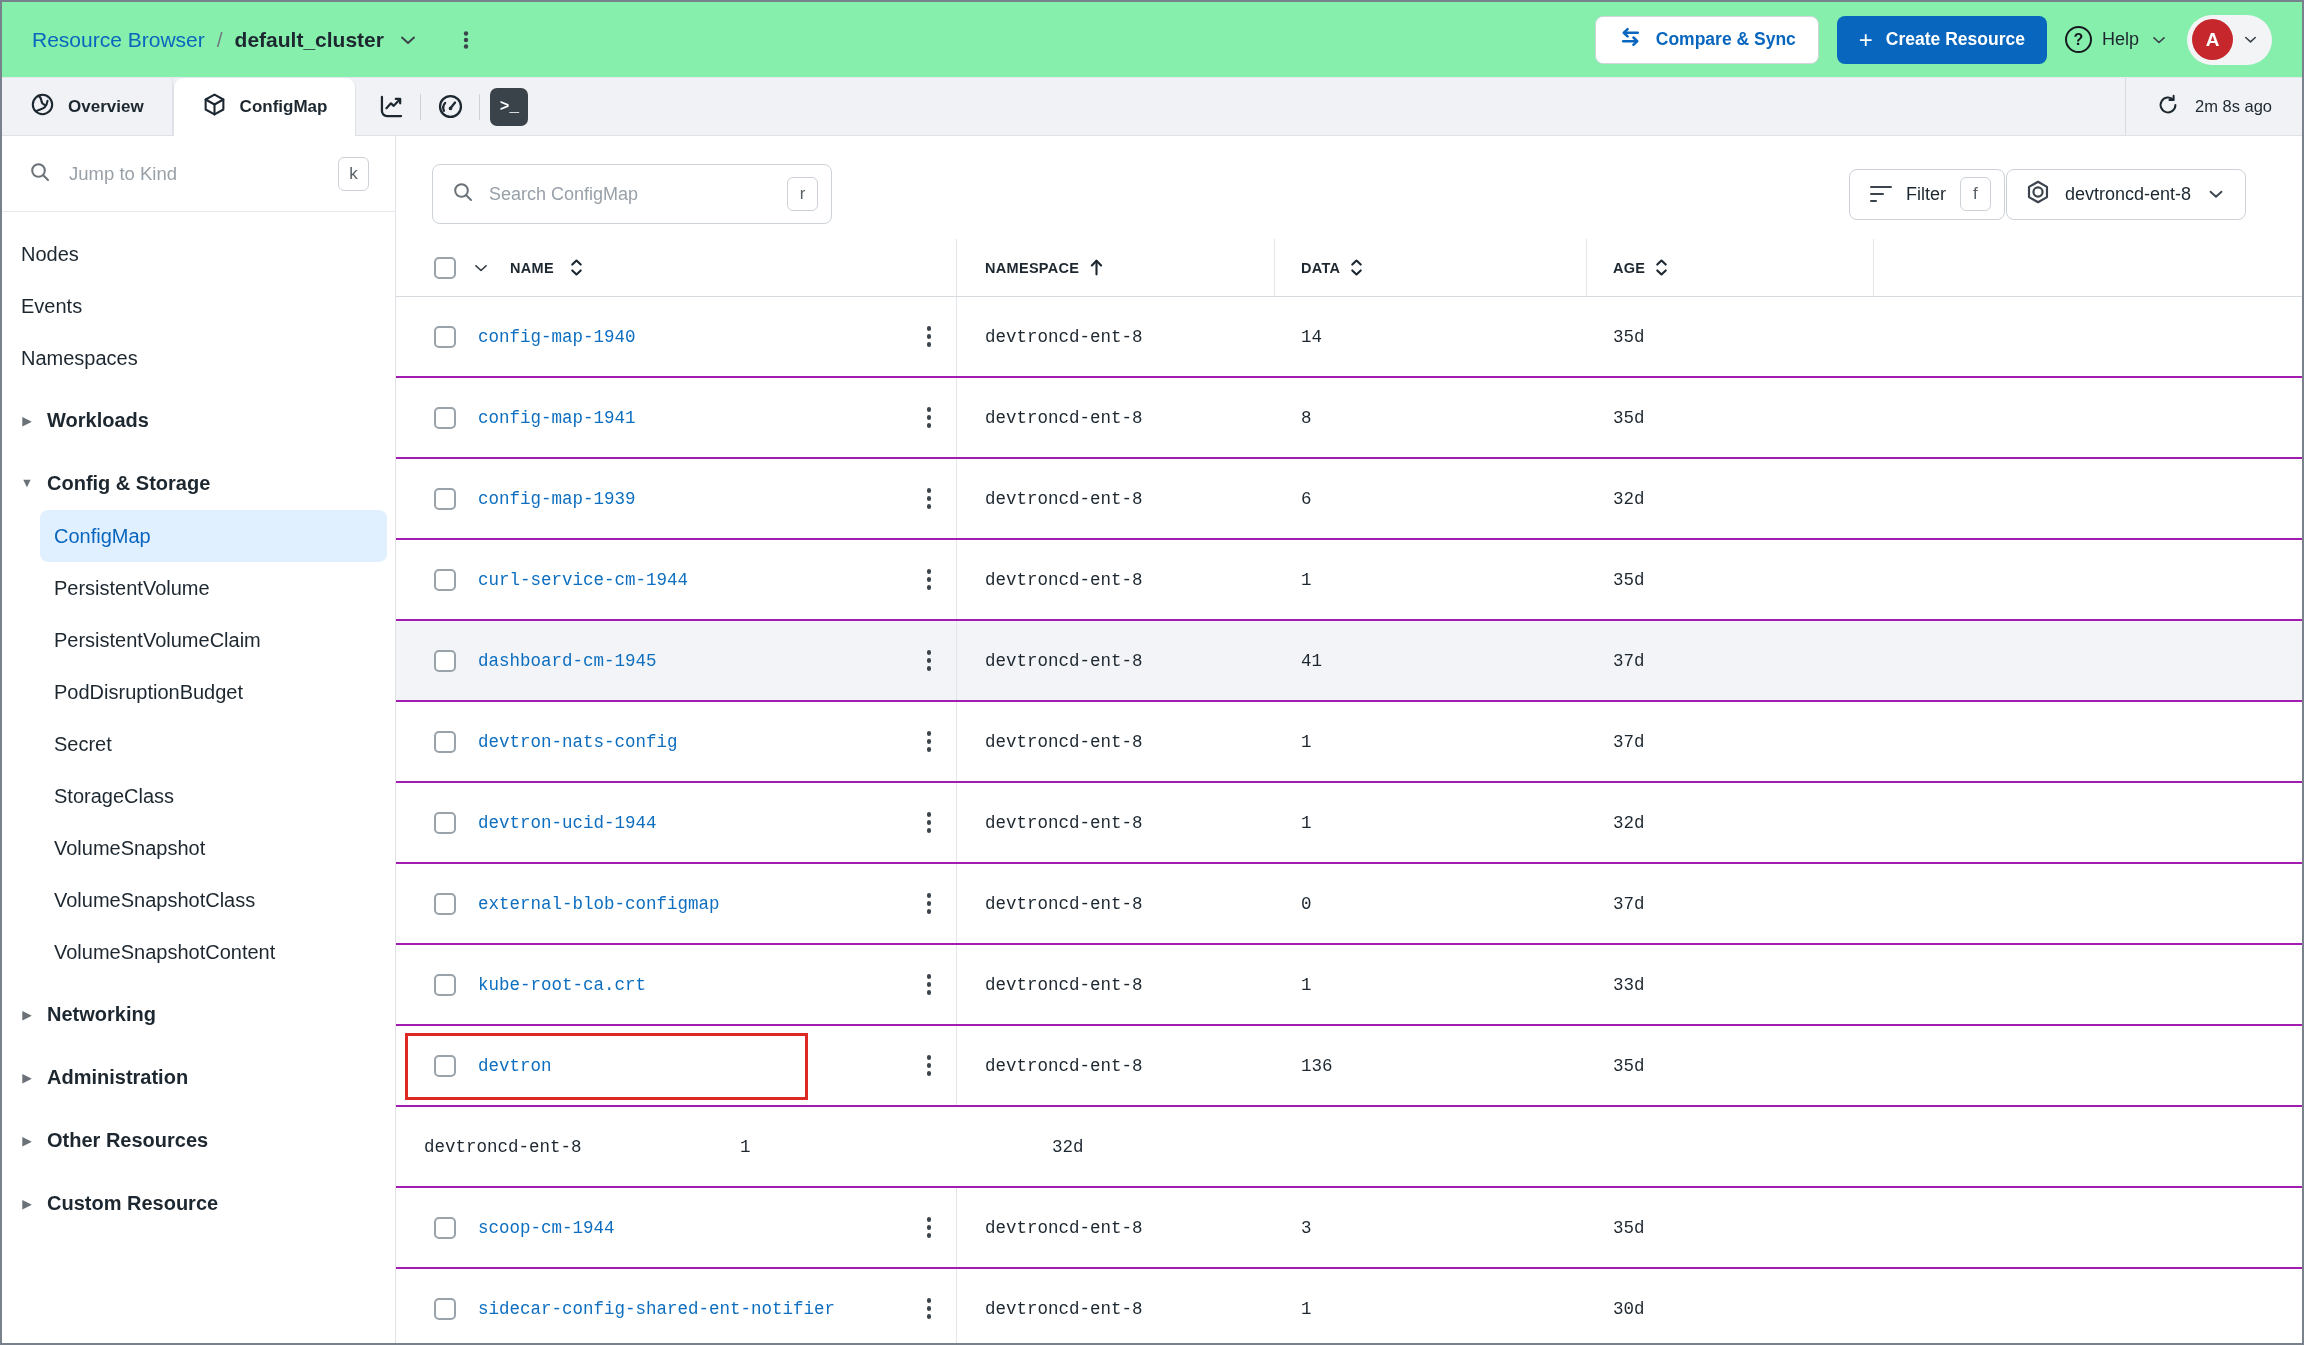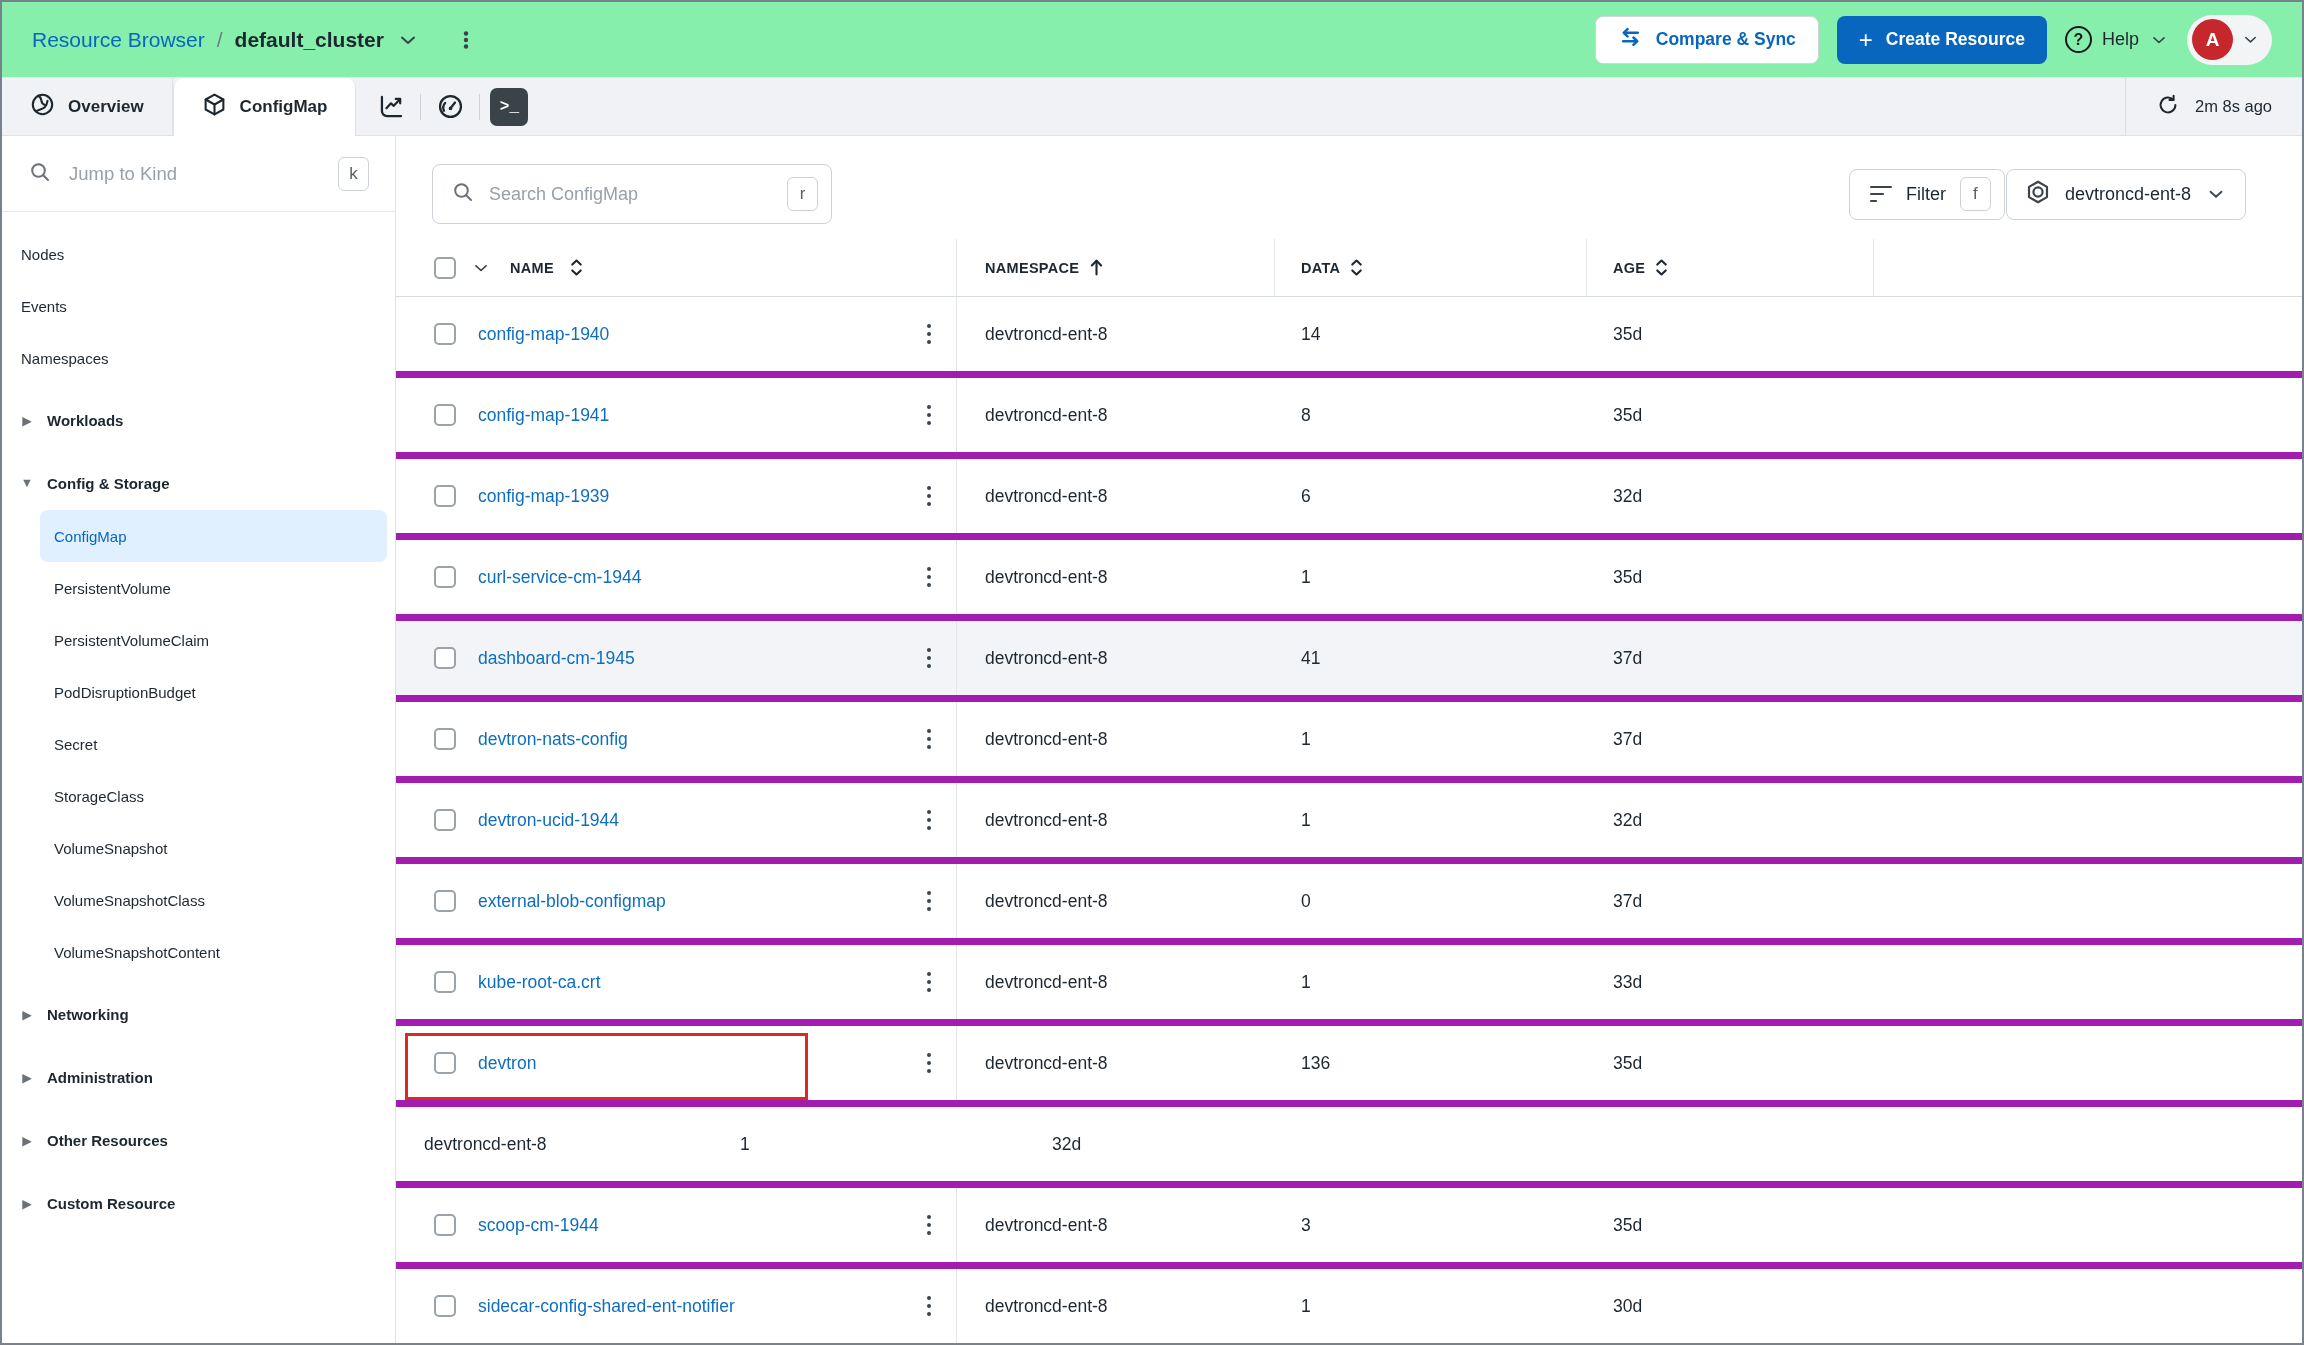--- a/index.html
+++ b/index.html
@@ -56,21 +56,21 @@
 
   
   .sidebar { width:394px; flex:0 0 394px; border-right:1px solid #dfe3e8; display:flex; flex-direction:column; background:#fff; }
   .kind-search { height:76px; flex:0 0 76px; border-bottom:1px solid #e5e8ec; display:flex;
     align-items:center; gap:17px; padding:0 26px; cursor:text; }
   .kind-search .ph { font-size:18.5px; color:#98a0a8; }
   .kbd { min-width:31px; height:34px; padding:0 7px; border:1px solid #ccd2d8; border-radius:6px;
     display:flex; align-items:center; justify-content:center; font-size:17px; color:#596066; background:#fff; }
   .kind-search .kbd { margin-left:auto; }
   .sidebar-nav { flex:1; overflow:hidden; padding:16px 8px; }
-  .nav-item { height:52px; display:flex; align-items:center; font-size:15px; color:#1d2730;
+  .nav-item { height:52px; display:flex; align-items:center; font-size:20px; color:#1d2730;
     border-radius:8px; cursor:pointer; }
   .nav-item.item { padding-left:11px; }
   .nav-item.group { font-weight:700; gap:13px; padding-left:10px; margin-top:9px; height:54px; }
   .nav-item.group .caret { width:14px; display:flex; justify-content:center; }
   .nav-item.group .caret::before { content:"\25B6"; font-size:12.5px; color:#6a7178; }
   .nav-item.group.expanded .caret::before { content:"\25BC"; }
   .nav-item.subitem { margin-left:30px; padding-left:14px; }
   .nav-item.subitem.selected { background:#e1f0ff; color:#0966be; }
 
   
@@ -99,21 +99,21 @@
   .col-data { width:312px; flex:0 0 312px; padding-left:26px; }
   .col-age  { width:287px; flex:0 0 287px; padding-left:26px; }
   .col-rest { flex:1; }
   .thead .col-ns, .thead .col-data, .thead .col-age { border-right:1px solid #e2e6ea; }
   .thead .col-name { gap:15px; }
   .thead .hlabel { margin-left:4px; }
   .thead .col-ns, .thead .col-data, .thead .col-age { gap:9px; }
   .checkbox { width:22px; height:22px; border:2px solid #9aa2aa; border-radius:5px; background:#fff;
     flex:0 0 22px; cursor:pointer; }
   .tbody { flex:1; overflow:hidden; }
-  .trow { height:81px; display:flex; align-items:stretch; border-bottom:7px solid #a21caf; position:relative; background:#fff; }
+  .trow { height:81px; display:flex; align-items:stretch; border-bottom:2px solid #a21caf; position:relative; background:#fff;font-family:Liberation Mono, monospace; }
   .trow.highlighted { background:#f2f4f7; }
   .trow .col-name { gap:22px; padding-right:13px; }
   .name-link { color:#0d6ec0; font-size:17.5px; text-decoration:none; cursor:pointer; white-space:nowrap;
     overflow:hidden; text-overflow:ellipsis; }
   .trow .col-ns, .trow .col-data, .trow .col-age { font-size:17.5px; color:#1d2730; }
   .kebab { margin-left:auto; width:28px; height:40px; display:flex; align-items:center; justify-content:center;
     cursor:pointer; flex:0 0 28px; }
   .kebab .dot { width:4.5px; height:4.5px; border-radius:50%; background:#3b444c;
     box-shadow:0 -8px 0 #3b444c, 0 8px 0 #3b444c; }
   .annotation { position:absolute; left:9px; top:7px; width:403px; height:67px;

